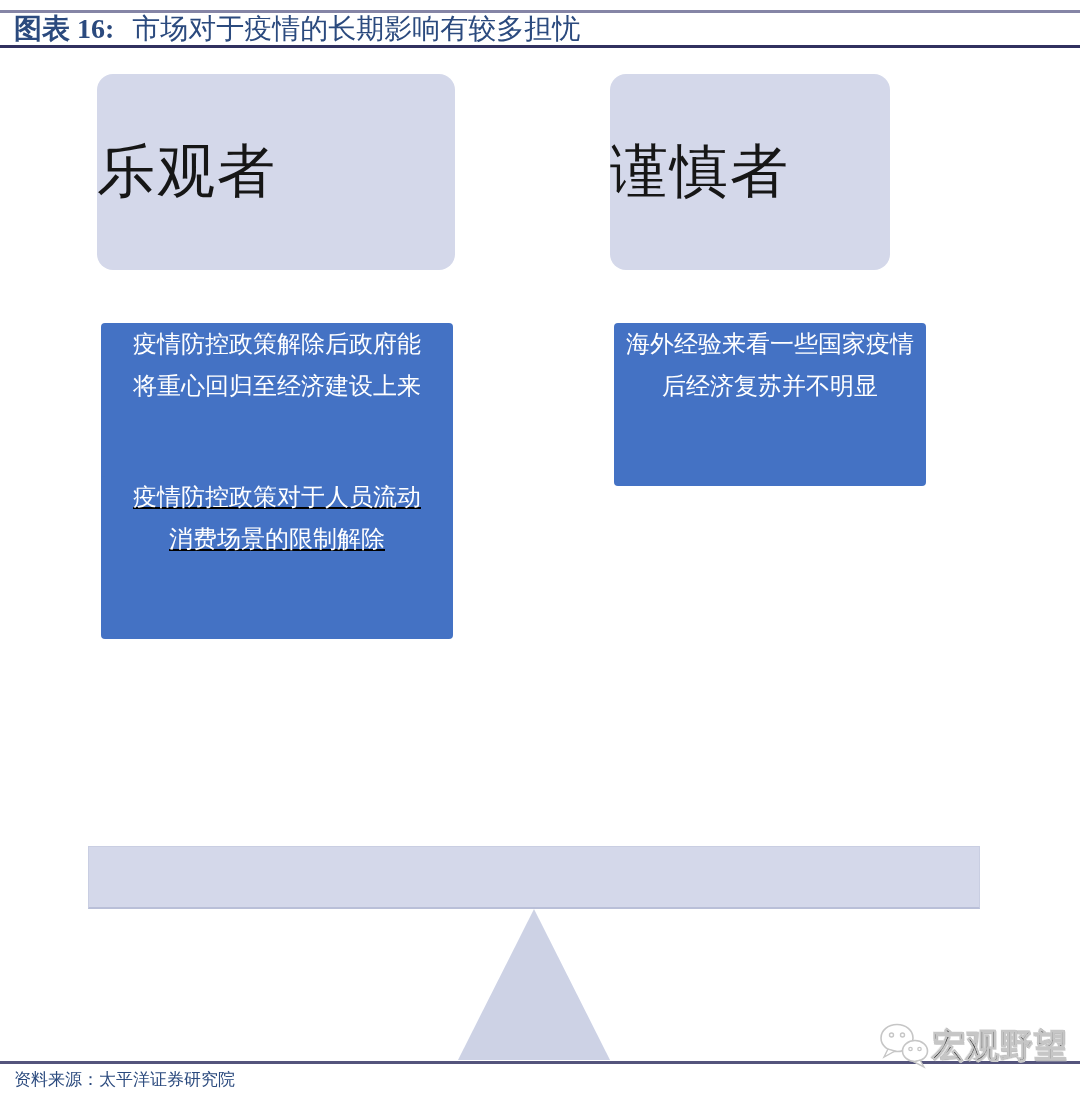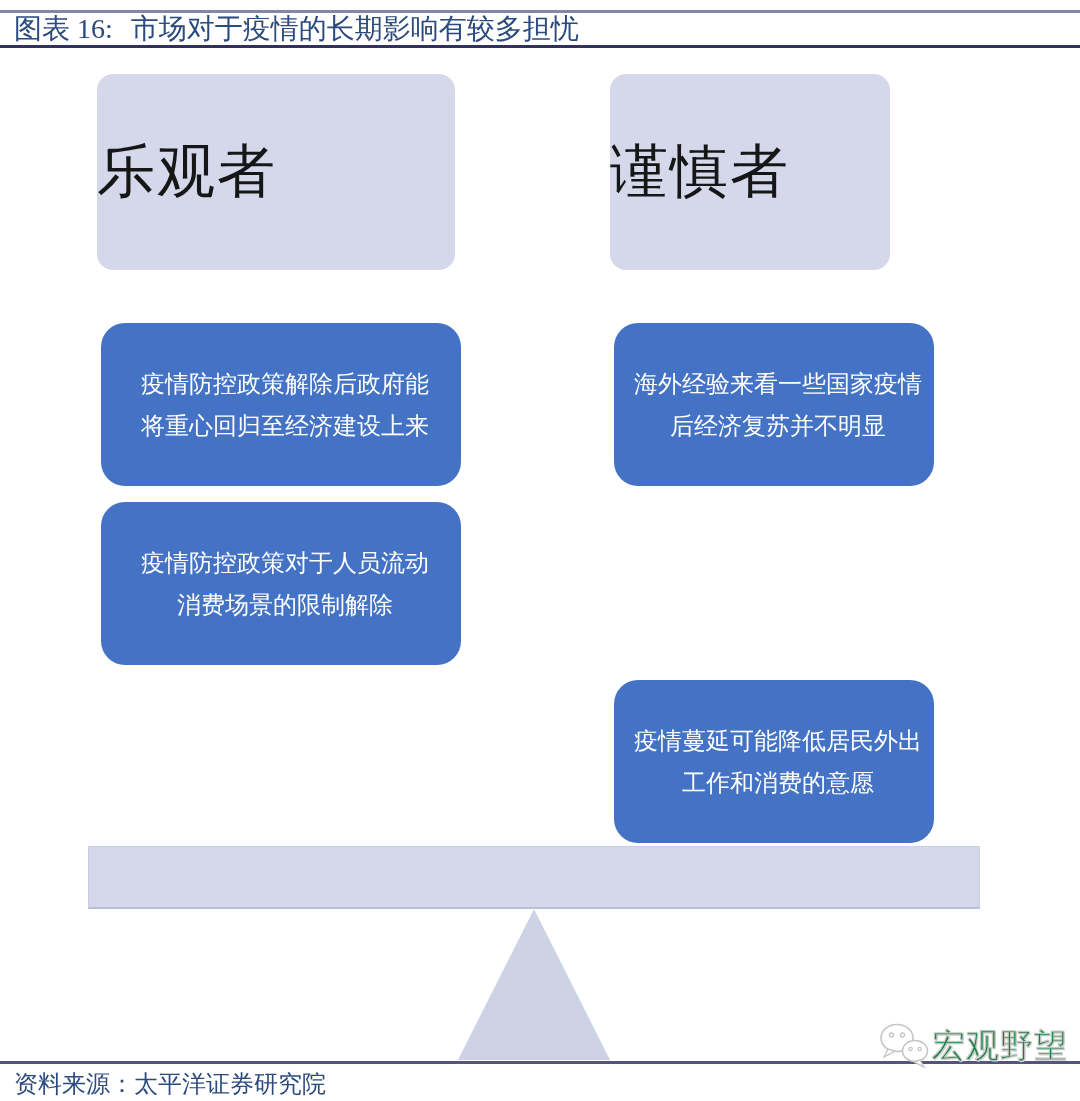--- a/index.html
+++ b/index.html
@@ -21,56 +21,56 @@
   }
   .rule{position:absolute;left:0;right:0;}
   .rule-top{top:10px;height:3px;background:var(--top-rule);}
   .rule-title{top:45px;height:3px;background:var(--title-rule);}
   .rule-bottom{top:1061px;height:3px;background:var(--bottom-rule);z-index:1;}
   .fig-title{
     position:absolute;left:14px;top:13px;height:32px;line-height:32px;
     font-family:"Liberation Serif",serif;color:var(--title-navy);font-size:28px;
     white-space:nowrap;
   }
-  .fig-label{font-weight:normal;margin-right:18px;}
+  .fig-label{font-weight:bold;margin-right:18px;}
   .hdr{
     position:absolute;top:74px;height:196px;background:var(--panel-lavender);
     border-radius:16px;display:flex;align-items:center;justify-content:flex-start;
     color:var(--header-text);font-size:58px;letter-spacing:2px;
   }
   .hdr-left{left:97px;width:358px;}
   .hdr-right{left:610px;width:280px;}
   .card{
     position:absolute;height:163px;background:var(--box-blue);
-    border-radius:24px;display:flex;align-items:center;justify-content:center;padding-left:8px;
+    border-radius:4px;display:flex;align-items:flex-start;justify-content:center;
   }
   .card-text{
     color:var(--card-text);font-size:24px;line-height:42px;text-align:center;
     white-space:pre-line;
   }
   .col-l{left:101px;width:352px;}
   .col-r{left:614px;width:312px;}
-  .row-1{top:323px;} .row-2{top:502px;} .row-3{top:680px;}
+  .row-1{top:323px;} .row-2{top:476px;text-decoration:underline;} .row-3{top:680px;}
   .beam{
     position:absolute;left:88px;top:846px;width:892px;height:63px;
     background:var(--panel-lavender);
     border:1px solid #C9CEE2;border-bottom:2px solid #B9BFD8;box-sizing:border-box;
   }
   .fulcrum{position:absolute;left:458px;top:909px;width:152px;height:151px;}
   .source{
     position:absolute;left:14px;top:1068px;
-    font-family:Liberation Sans, sans-serif;color:var(--title-navy);font-size:24px;
+    font-family:Liberation Sans, sans-serif;color:var(--title-navy);font-size:17px;
     white-space:nowrap;
   }
   .watermark{
     position:absolute;left:878px;top:1018px;height:56px;z-index:2;
     display:flex;align-items:center;gap:2px;
   }
   .wm-text{
-    font-size:33px;font-weight:normal;color:#15803d;letter-spacing:1px;
+    font-size:33px;font-weight:bold;color:#000000;letter-spacing:1px;
     -webkit-text-stroke:1px var(--watermark-stroke);
     text-shadow:1px 1px 0 #d9d9d9, -1px -1px 0 #e8e8e8;
     white-space:nowrap;
   }
 </style>
 </head>
 <body>
 
 <div class="stage">
 
@@ -95,24 +95,20 @@
   </div>
   <div class="card col-l row-2">
     <div class="card-text">疫情防控政策对于人员流动
 消费场景的限制解除</div>
   </div>
 
   <div class="card col-r row-1">
     <div class="card-text">海外经验来看一些国家疫情
 后经济复苏并不明显</div>
   </div>
-  <div class="card col-r row-3">
-    <div class="card-text">疫情蔓延可能降低居民外出
-工作和消费的意愿</div>
-  </div>
 
   <div class="beam"></div>
 
   <svg class="fulcrum" viewBox="0 0 152 151" xmlns="http://www.w3.org/2000/svg" aria-hidden="true">
     <polygon points="76,0 0,151 152,151" fill="#CDD2E5"></polygon>
   </svg>
 
   <div class="rule rule-bottom"></div>
 
   <div class="source">资料来源：太平洋证券研究院</div>

